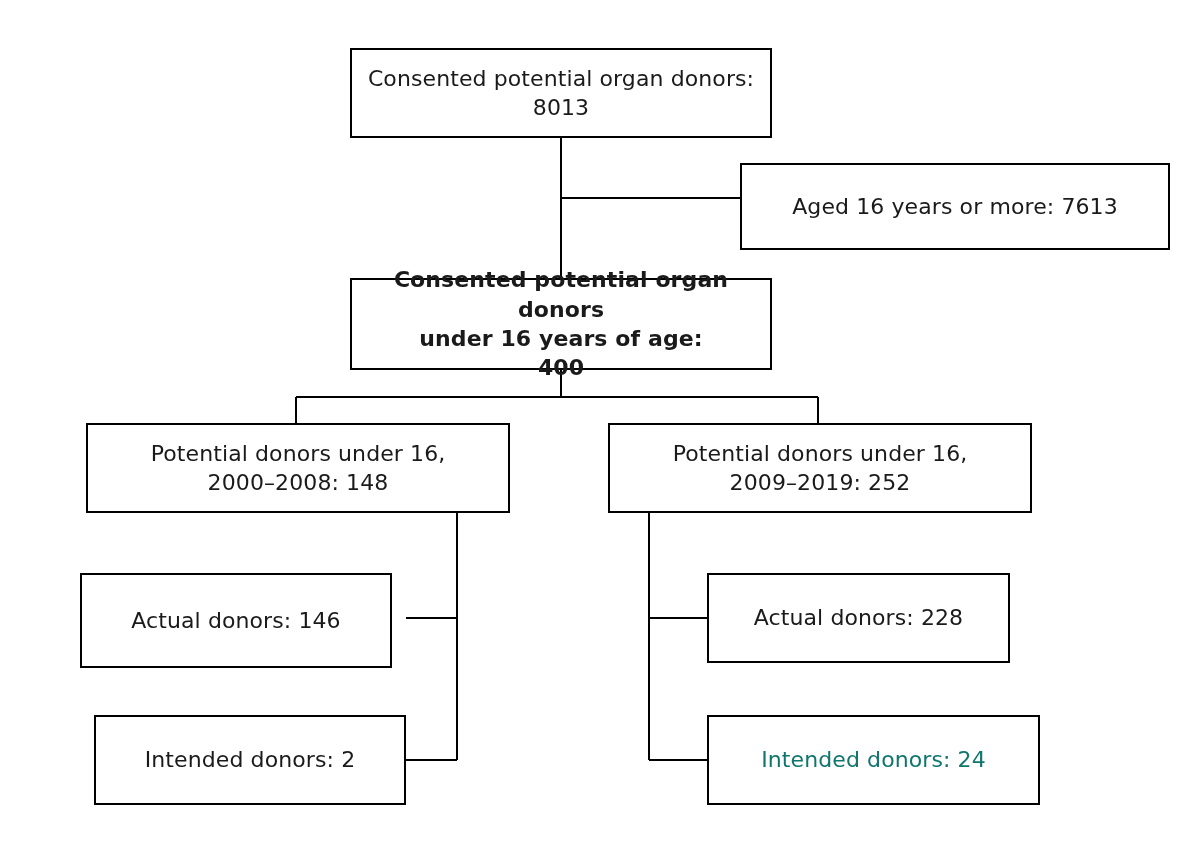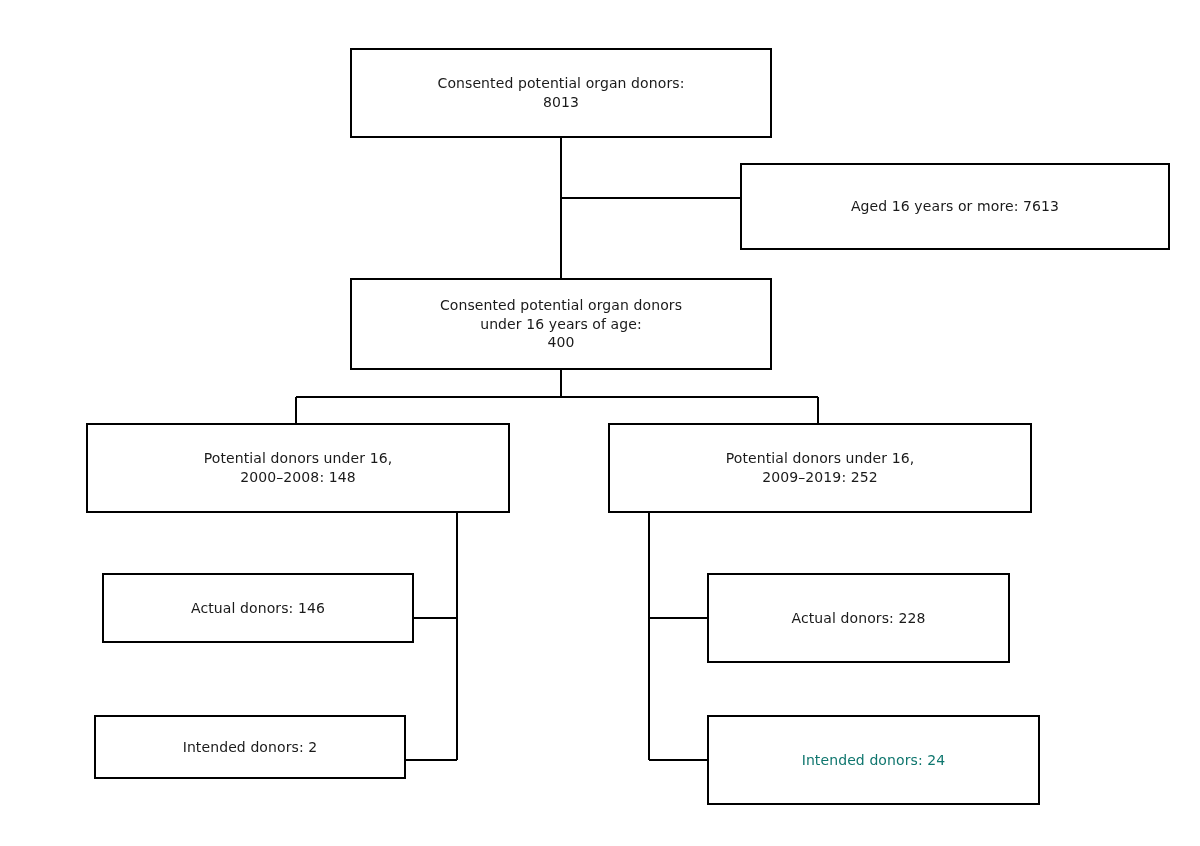--- a/index.html
+++ b/index.html
@@ -27,21 +27,21 @@
   .flow-box {
     position: absolute;
     box-sizing: border-box;
     border: 2.5px solid #000000;
     background: #ffffff;
     display: flex;
     align-items: center;
     justify-content: center;
     text-align: center;
     color: #1a1a1a;
-    font-size: 14px;
+    font-size: 22px;
     line-height: 1.34;
     letter-spacing: 0.1px;
     padding: 2px 8px;
     white-space: pre-line;
   }
 </style>
 </head>
 <body>
 
 <div id="diagram-root">
@@ -57,25 +57,25 @@
       <path d="M 457 618 L 406 618" stroke="#000000" stroke-width="2.5" fill="none" shape-rendering="crispEdges"></path>
       <path d="M 457 760 L 406 760" stroke="#000000" stroke-width="2.5" fill="none" shape-rendering="crispEdges"></path>
       <path d="M 649 513 L 649 760" stroke="#000000" stroke-width="2.5" fill="none" shape-rendering="crispEdges"></path>
       <path d="M 649 618 L 707 618" stroke="#000000" stroke-width="2.5" fill="none" shape-rendering="crispEdges"></path>
       <path d="M 649 760 L 707 760" stroke="#000000" stroke-width="2.5" fill="none" shape-rendering="crispEdges"></path>
     </svg>
 
   <div class="flow-box" style="left: 350px; top: 48px; width: 422px; height: 90px; border-color: rgb(0, 0, 0); color: rgb(26, 26, 26);">Consented potential organ donors:
 8013</div>
   <div class="flow-box" style="left: 740px; top: 163px; width: 430px; height: 87px; border-color: rgb(0, 0, 0); color: rgb(26, 26, 26);">Aged 16 years or more: 7613</div>
-  <div class="flow-box" style="left: 350px; top: 278px; width: 422px; height: 92px; border-color: rgb(0, 0, 0); color: rgb(26, 26, 26);">Consented potential organ donors
+  <div class="flow-box" style="left: 350px; top: 278px; width: 422px; height: 92px; border-color: rgb(0, 0, 0); color: rgb(26, 26, 26); font-weight: bold;">Consented potential organ donors
 under 16 years of age:
 400</div>
   <div class="flow-box" style="left: 86px; top: 423px; width: 424px; height: 90px; border-color: rgb(0, 0, 0); color: rgb(26, 26, 26);">Potential donors under 16,
 2000–2008: 148</div>
   <div class="flow-box" style="left: 608px; top: 423px; width: 424px; height: 90px; border-color: rgb(0, 0, 0); color: rgb(26, 26, 26);">Potential donors under 16,
 2009–2019: 252</div>
-  <div class="flow-box" style="left: 102px; top: 573px; width: 312px; height: 70px; border-color: rgb(0, 0, 0); color: rgb(26, 26, 26);">Actual donors: 146</div>
-  <div class="flow-box" style="left: 94px; top: 715px; width: 312px; height: 64px; border-color: rgb(0, 0, 0); color: rgb(26, 26, 26);">Intended donors: 2</div>
+  <div class="flow-box" style="left: 80px; top: 573px; width: 312px; height: 95px; border-color: rgb(0, 0, 0); color: rgb(26, 26, 26);">Actual donors: 146</div>
+  <div class="flow-box" style="left: 94px; top: 715px; width: 312px; height: 90px; border-color: rgb(0, 0, 0); color: rgb(26, 26, 26);">Intended donors: 2</div>
   <div class="flow-box" style="left: 707px; top: 573px; width: 303px; height: 90px; border-color: rgb(0, 0, 0); color: rgb(26, 26, 26);">Actual donors: 228</div>
   <div class="flow-box" style="left: 707px; top: 715px; width: 333px; height: 90px; border-color: rgb(0, 0, 0); color: #0f766e;">Intended donors: 24</div>
 
 </div>
 
 </body></html>

